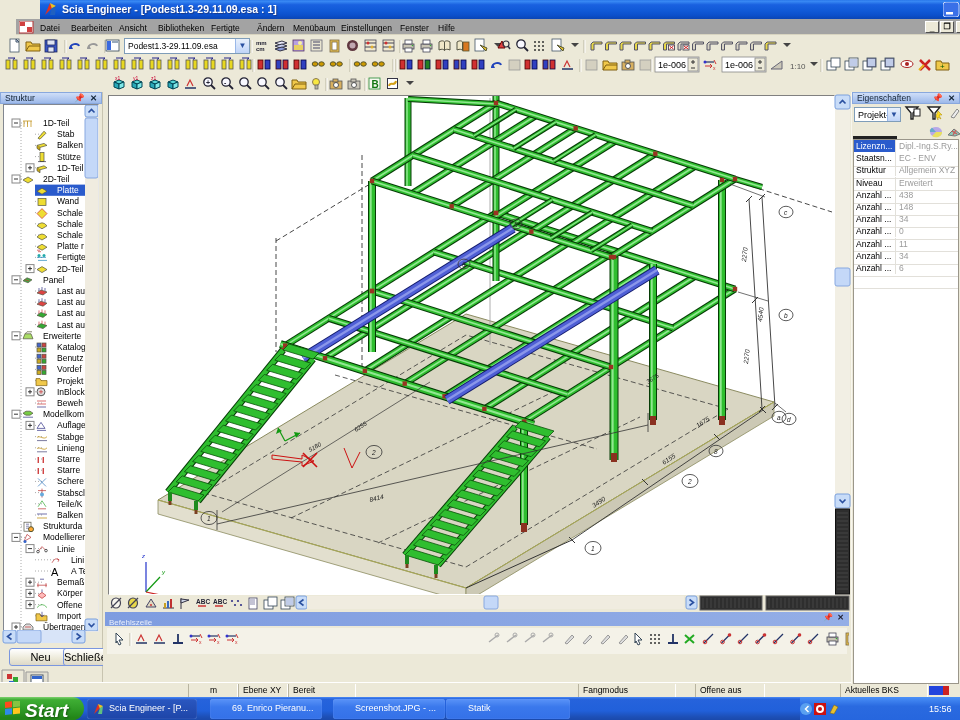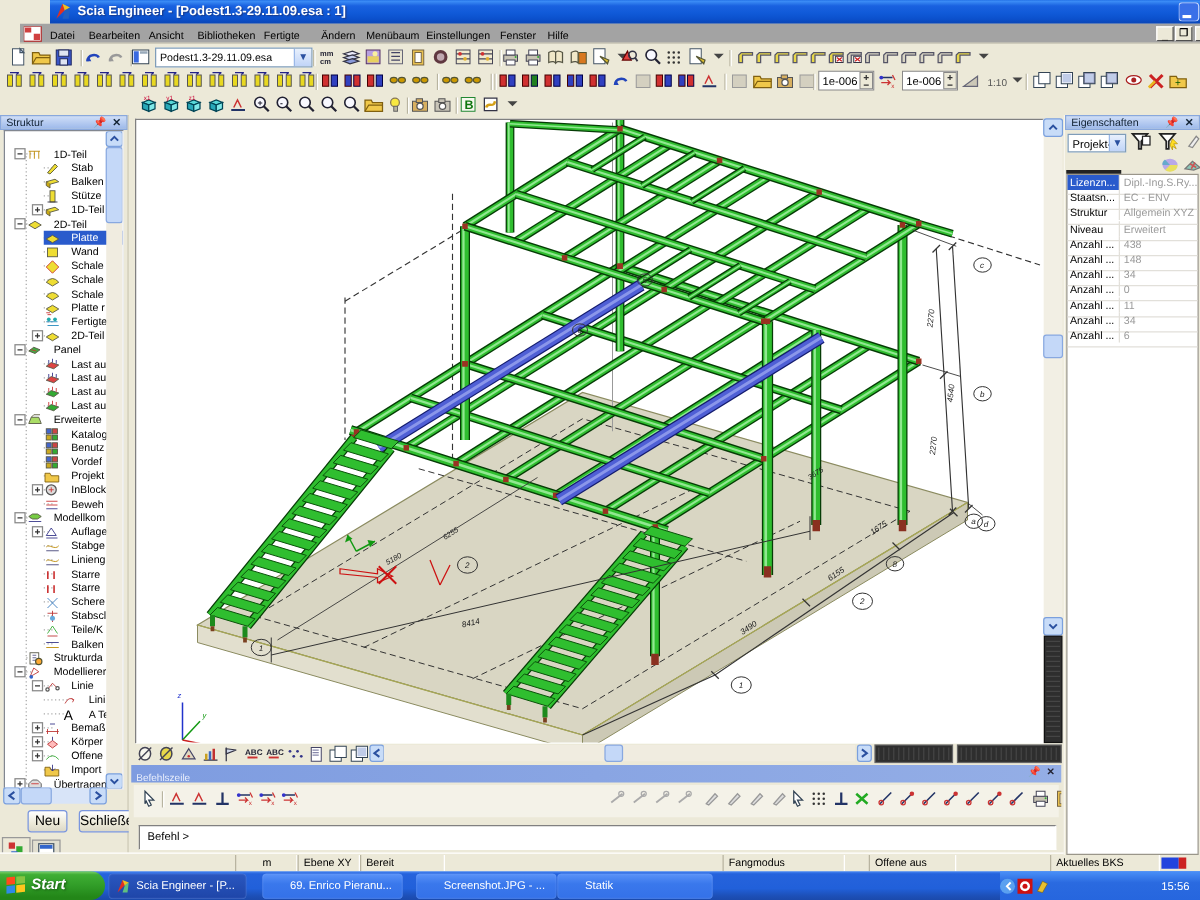--- a/index.html
+++ b/index.html
@@ -19,26 +19,26 @@
 #tree{position:absolute;left:3px;top:12px;overflow:hidden;width:96px;height:528px;background:#fff;border:1px solid #828790;border-right-color:#e8e8e8;border-bottom-color:#e8e8e8}
 .xpbtn{position:absolute;height:18px;background:linear-gradient(180deg,#ffffff,#ece9d8 60%,#dcd8c8);border:1px solid #7a96df;border-radius:3px;font-size:11px;color:#000;text-align:center;line-height:16px}
 #canvaswrap{position:absolute;left:103px;top:93px;width:748px;height:519px;background:#ece9d8}
 #canvas{position:absolute;left:5px;top:2px;width:727px;height:500px;background:#fff;border:1px solid #808080;border-right-color:#fff;border-bottom-color:#fff}
 #cmdpanel{position:absolute;left:103px;top:612px;width:748px;height:70px;background:#ece9d8}
 #cmdtitle{position:absolute;left:2px;top:0px;width:744px;height:14px;background:linear-gradient(90deg,#7e9ce0,#94aee6);font-size:8px;color:#e8eefc;padding:6px 0 0 4px}
 #cmdinput{position:absolute;left:8px;top:48px;width:734px;height:20px;background:#fff;border:1px solid #808080;border-right-color:#fff;border-bottom-color:#fff;font-size:9px;color:#000;padding:3px 0 0 6px}
 #statusbar{position:absolute;left:0;top:682px;width:960px;height:15px;background:#ece9d8;border-top:1px solid #fff;font-size:8.5px;color:#000}
 #statusbar .fld{position:absolute;top:1px;height:13px;border-left:1px solid #b8b4a0;border-right:1px solid #fff;padding:1px 3px 0 4px}
 #taskbar{position:absolute;left:0;top:697px;width:960px;height:23px;background:linear-gradient(180deg,#4b8af5 0%,#2663dc 9%,#2160da 60%,#1d50b8 85%,#1b49ab 100%)}
-#startbtn{position:absolute;left:0;top:0;width:84px;height:23px;border-radius:0 12px 12px 0;background:linear-gradient(180deg,#7ed06e 0%,#3fae34 12%,#2f9a26 55%,#238618 90%);color:#fff;font-weight:bold;font-style:italic;font-size:12px;padding:3px 0 0 25px;text-shadow:1px 1px 2px #1a5a10}
+#startbtn{position:absolute;left:0;top:0;width:84px;height:23px;border-radius:0 12px 12px 0;background:linear-gradient(180deg,#7ed06e 0%,#3fae34 12%,#2f9a26 55%,#238618 90%);color:#fff;font-weight:bold;font-style:italic;font-size:19px;padding:3px 0 0 25px;text-shadow:1px 1px 2px #1a5a10}
 .task{position:absolute;top:2px;height:20px;border-radius:3px;font-size:9px;color:#fff;padding:4px 4px 0 22px;white-space:nowrap;overflow:hidden;
 background:linear-gradient(180deg,#5a93f8,#3a78ec 40%,#3471e8);box-shadow:inset 0 0 1px #8ab0f8}
 #rightpanel{position:absolute;left:851px;top:92px;width:109px;height:592px;background:#ece9d8;border-left:1px solid #f8f6ee}
 #rpgrid{position:absolute;left:1px;top:47px;width:106px;height:545px;background:#fff;border:1px solid #9a968a}
-.prow{position:absolute;left:0;width:104px;height:16px;border-bottom:1px solid #e2e0da;font-size:8.5px;white-space:nowrap}
+.prow{position:absolute;left:0;width:104px;height:27px;border-bottom:1px solid #e2e0da;font-size:8.5px;white-space:nowrap}
 .prow .lab{position:absolute;left:0;top:0;width:42px;height:12px;padding:1px 0 0 2px;border-right:1px solid #e2e0da;color:#000;overflow:hidden}
 .prow .val{position:absolute;left:43px;top:0;width:61px;height:12px;padding:1px 0 5px 2px;color:#9a9a9a;overflow:hidden}
 </style></head><body>
 <div id="titlebar">
  <svg class="abs" style="left:3px;top:2px" width="16" height="15">
       <polygon points="2,13 7,1 9,6" fill="#e03020"></polygon>
       <polygon points="7,1 13,4 9,7" fill="#f0c020"></polygon>
       <polygon points="9,6 13,4 12,13 7,13" fill="#2060c0"></polygon>
     </svg>
  <div class="ttext">Scia Engineer - [Podest1.3-29.11.09.esa : 1]</div>
@@ -932,21 +932,21 @@
         <rect x="81" y="13" width="13" height="60" rx="2" fill="#c4d8f8" stroke="#88a8e0"></rect>
       </svg></div>
  <svg class="abs" style="left:1px;top:538px" width="100" height="60" id="lpbars">
       <rect x="2" y="0" width="82" height="13" fill="#d8e4f8"></rect>
       <rect x="2" y="0" width="13" height="13" rx="2" fill="#c8dcf8" stroke="#7ba0dd"></rect>
       <path d="M10.5,3.5 L6.5,6.5 L10.5,9.5" fill="none" stroke="#2a50a0" stroke-width="1.6"></path>
       <rect x="71" y="0" width="13" height="13" rx="2" fill="#c8dcf8" stroke="#7ba0dd"></rect>
       <path d="M75.5,3.5 L79.5,6.5 L75.5,9.5" fill="none" stroke="#2a50a0" stroke-width="1.6"></path>
       <rect x="16" y="0" width="24" height="13" rx="2" fill="#c4d8f8" stroke="#88a8e0"></rect>
     </svg>
- <div class="xpbtn" style="left:22px;top:556px;width:32px">Neu</div>
+ <div class="xpbtn" style="left:9px;top:556px;width:63px">Neu</div>
  <div class="xpbtn" style="left:63px;top:556px;width:44px">Schließe</div>
  <svg class="abs" style="left:0px;top:576px" width="103" height="28" id="lptabs">
       <path d="M2,2 L24,2 L24,22 L2,22 Z" fill="#ece9d8" stroke="#999"></path>
       <path d="M26,4 L48,4 L48,22 L26,22 Z" fill="#e2dfd0" stroke="#999"></path>
       <g transform="translate(7,6)">
         <rect x="0" y="0" width="5" height="5" fill="#c33"></rect>
         <rect x="6" y="3" width="5" height="5" fill="#3a3"></rect>
         <rect x="2" y="7" width="5" height="4" fill="#36c"></rect>
       </g>
       <g transform="translate(31,7)">
@@ -1492,21 +1492,20 @@
         <rect x="1" y="5" width="11" height="5" fill="#c8c4b4" stroke="#445" stroke-width="0.8"></rect>
         <rect x="3" y="1" width="7" height="4" fill="#fff" stroke="#445" stroke-width="0.8"></rect>
         <rect x="3" y="9" width="7" height="4" fill="#fff" stroke="#445" stroke-width="0.8"></rect>
         <circle cx="10.5" cy="6.5" r="0.8" fill="#3a3"></circle>
       </g>
       <g transform="translate(739,6)">
         <rect x="2" y="1" width="9" height="12" fill="#e8c050" stroke="#764" stroke-width="0.8"></rect>
         <rect x="4" y="3" width="5" height="8" fill="#fff" stroke="#764" stroke-width="0.8"></rect>
       </g>
     </svg>
- <div id="cmdinput">Befehl &gt;</div>
 </div>
 
 <div id="statusbar">
  <div class="fld" style="left:188px;width:50px;text-align:center">m</div>
  <div class="fld" style="left:238px;width:50px">Ebene XY</div>
  <div class="fld" style="left:288px;width:68px">Bereit</div>
  <div class="fld" style="left:578px;width:98px">Fangmodus</div>
  <div class="fld" style="left:695px;width:70px">Offene aus</div>
  <div class="fld" style="left:840px;width:88px">Aktuelles BKS</div>
  <svg class="abs" style="left:929px;top:2px" width="24" height="12">

